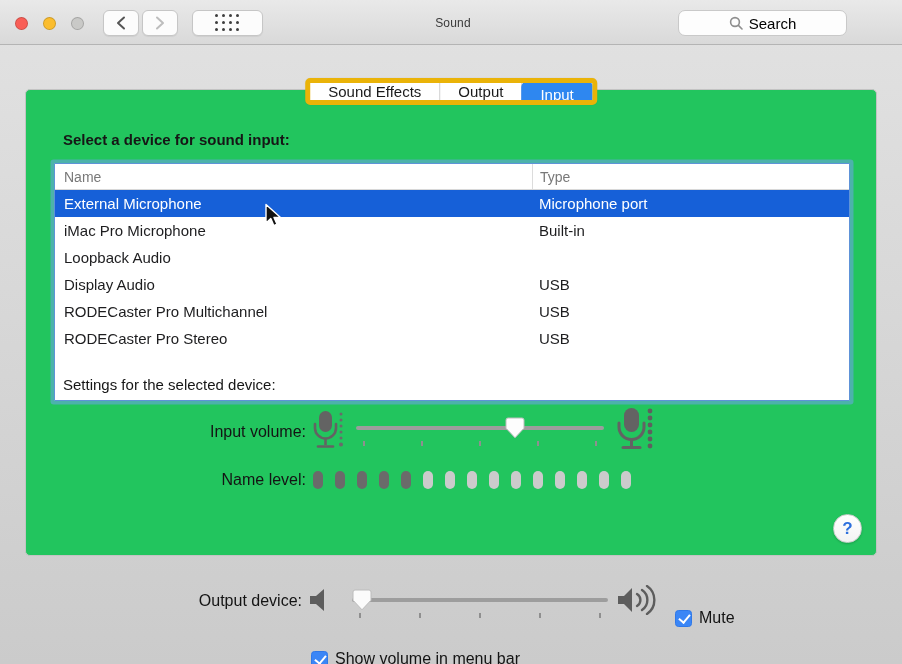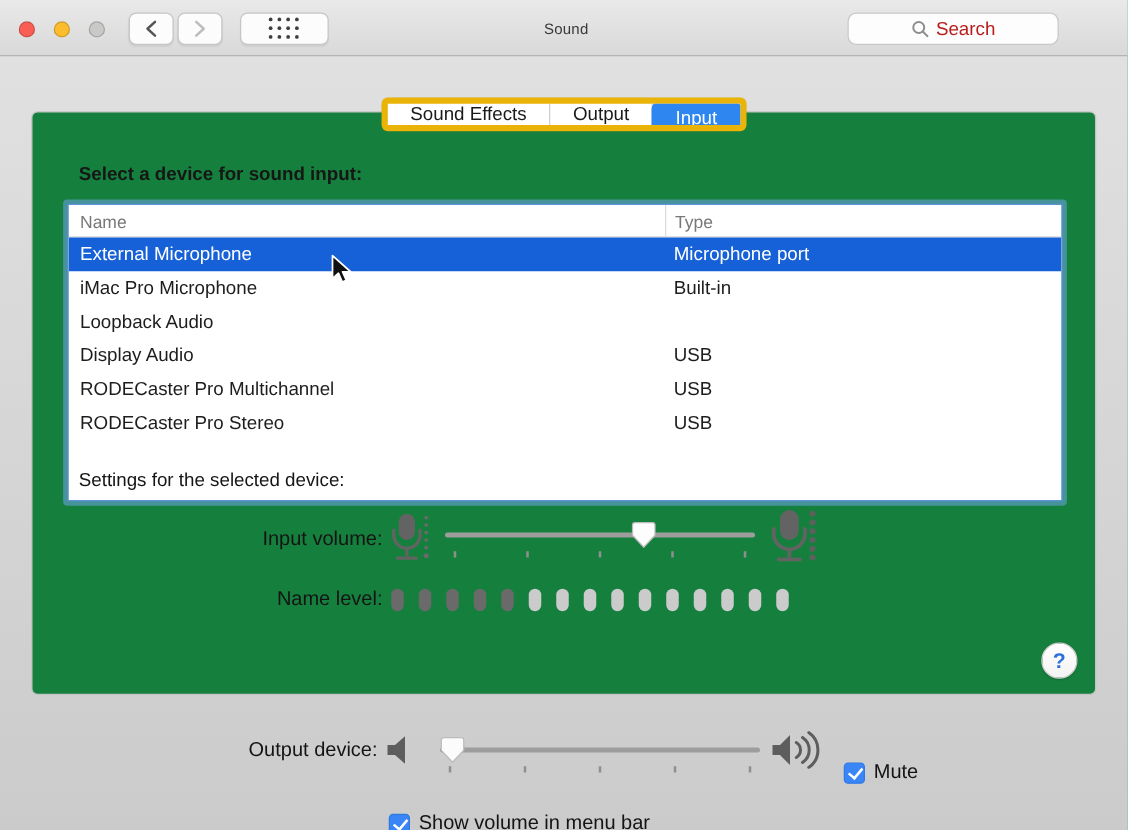--- a/index.html
+++ b/index.html
@@ -32,26 +32,26 @@
   .grid-dots i { width:3px; height:3px; background:#3e3e3e; border-radius:50%; }
   .win-title {
     position:absolute; top:0; left:4px; right:0; height:45px;
     display:flex; align-items:center; justify-content:center;
     font-size:12px; color:#393939; letter-spacing:.2px;
   }
   .search-field {
     position:absolute; top:10px; left:678px; width:169px; height:26px;
     background:#fdfdfd; border:1px solid #c9c9c9; border-radius:7px;
     display:flex; align-items:center; justify-content:center; gap:6px;
-    color:#b91c1c; font-size:15px;
+    color:#000000; font-size:15px;
   }
   
   .panel {
     position:absolute; left:25px; top:89px; width:852px; height:467px;
-    background:#15803d; border:1px solid #c3c3c3; border-radius:5px;padding-left:17px;
+    background:#22c55e; border:1px solid #c3c3c3; border-radius:5px;padding-left:17px;
   }
   
   .tabs {
     position:absolute; top:78px; left:50%; transform:translateX(-50%);
     display:flex; height:27px; background:#fff; border:5px solid #eab308;
     border-radius:5px; overflow:hidden; z-index:5;
     box-shadow:0 0 0 .5px rgba(0,0,0,.04);
   }
   .tab {
     display:flex; align-items:center; justify-content:center;

